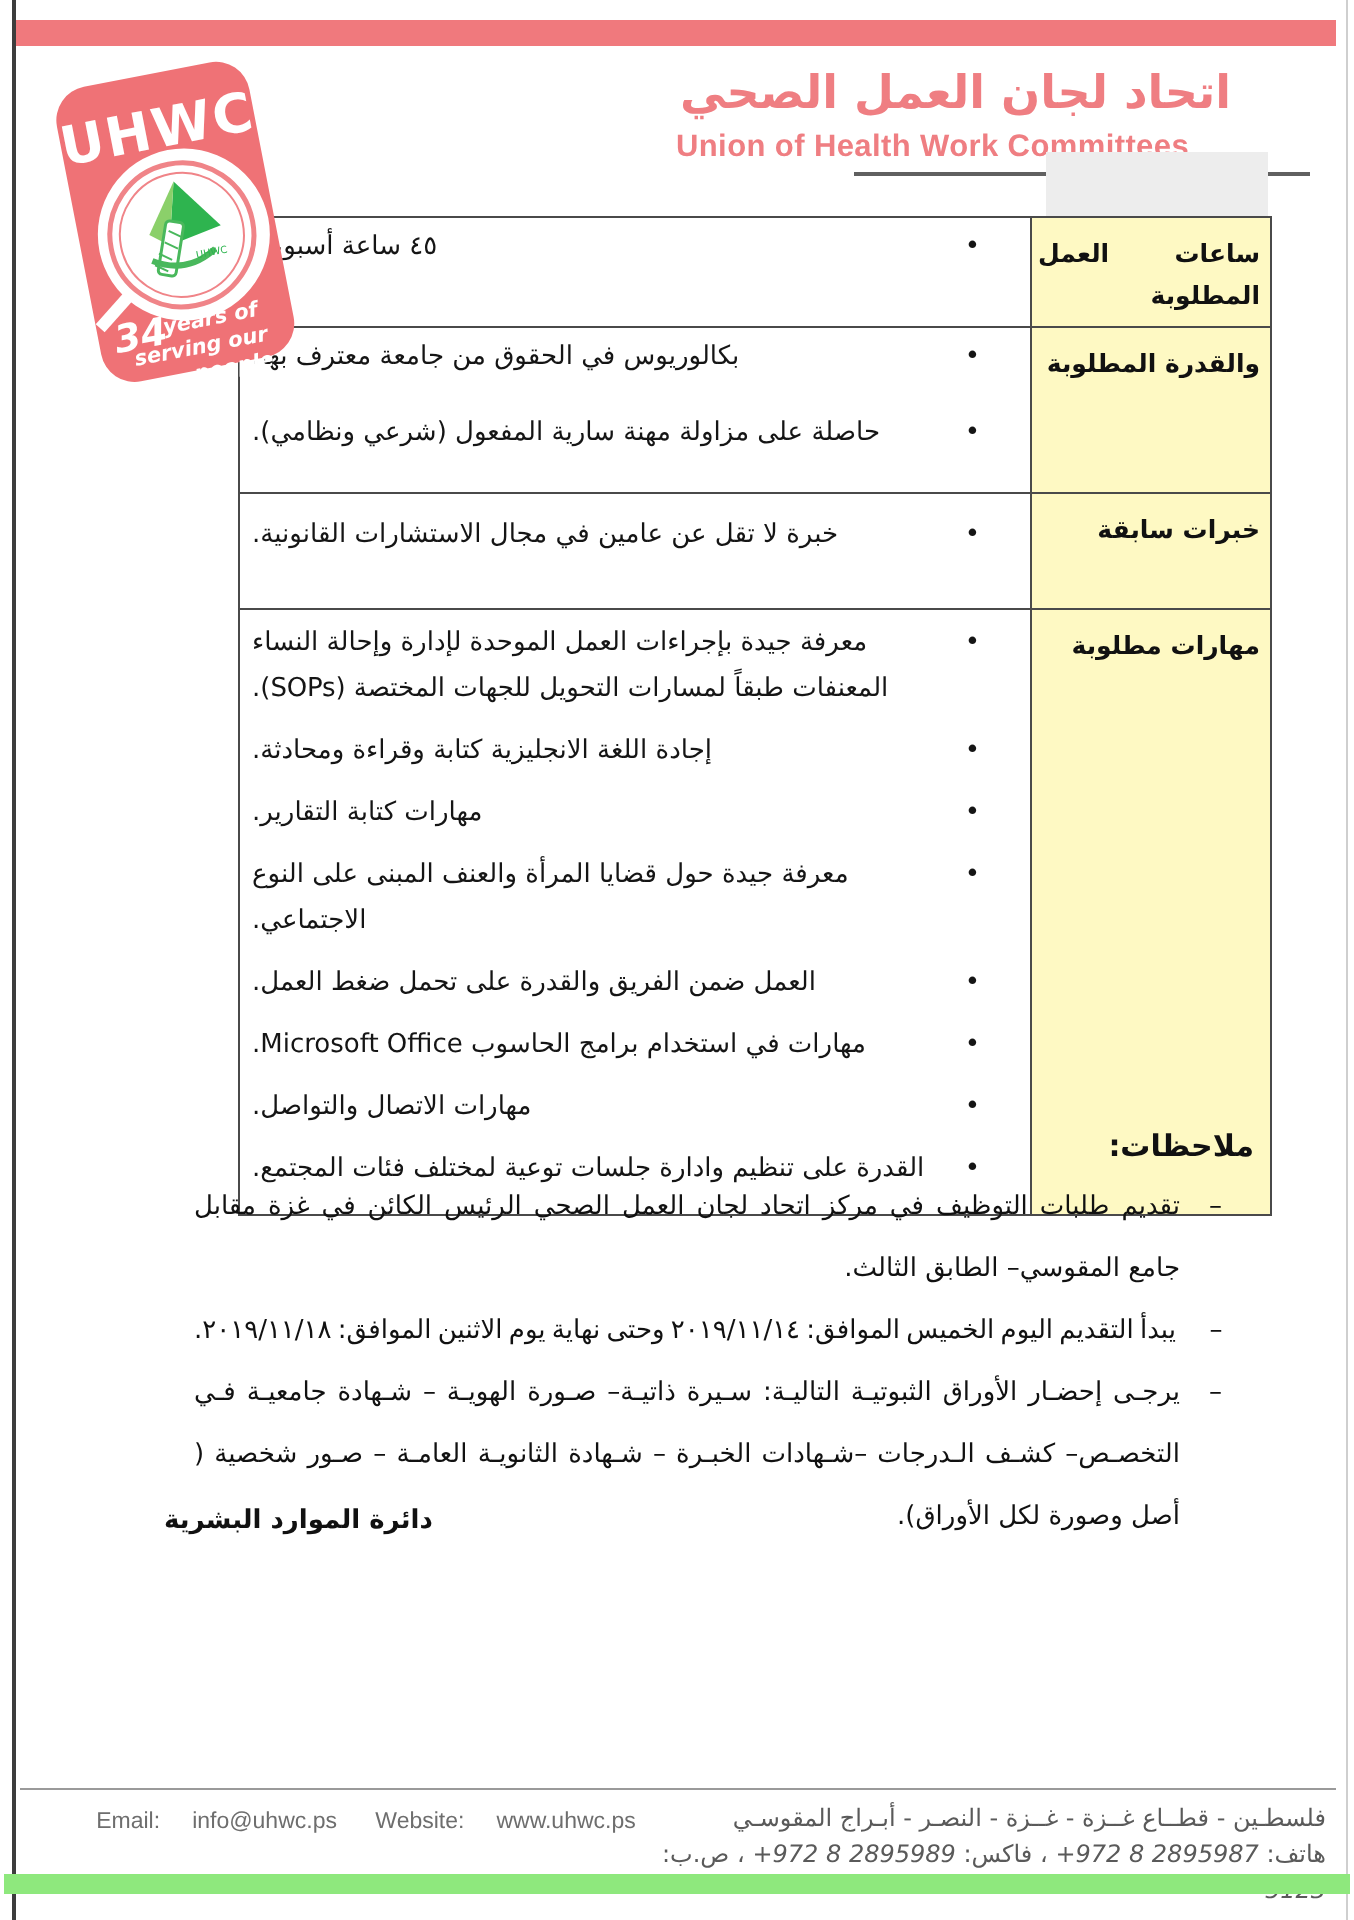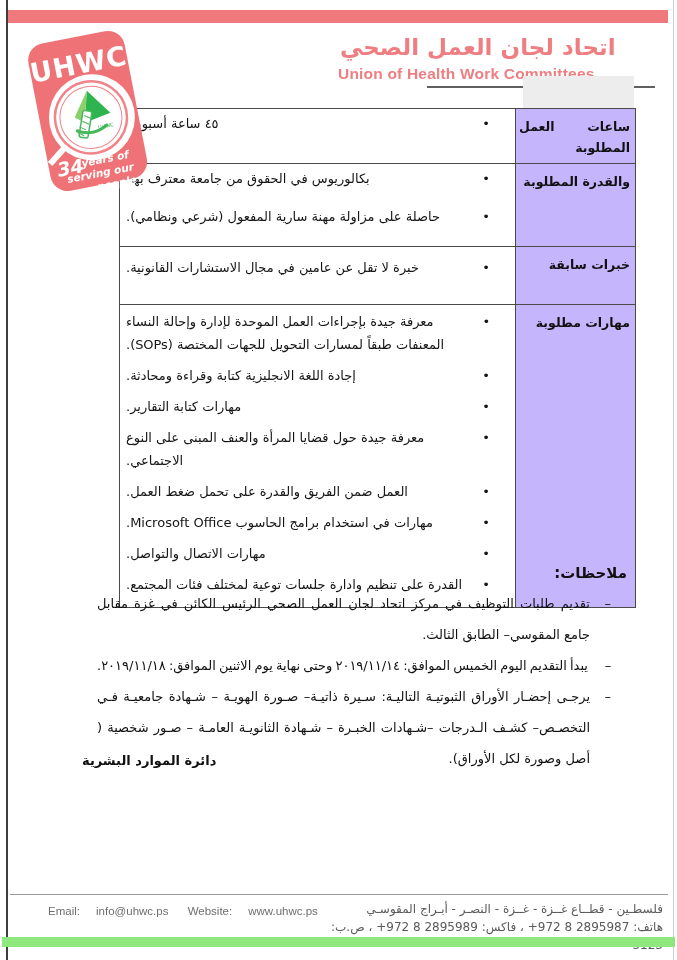--- a/index.html
+++ b/index.html
@@ -25,21 +25,21 @@
   .useg2{left:634px;top:86px;width:21px;}
   .gray-block{position:absolute;left:523px;top:76px;width:111px;height:32px;background:#ededed;}
 
   
   .jobtable{
     position:absolute;left:119px;top:108px;width:517px;border-collapse:collapse;
     direction:rtl;table-layout:fixed;
   }
   .jobtable td{border:1px solid #4a4a4a;vertical-align:top;}
   .jobtable td.lbl{
-    width:111px;background:#c4b5fd;font-weight:bold;font-size:12.5px;
+    width:111px;background:#fef9c3;font-weight:bold;font-size:12.5px;
     padding:7px 5px 4px 3px;text-align:justify;text-align-last:right;line-height:21px;color:#111;
   }
   .jobtable td.lbl.nowrap{white-space:nowrap;text-align:right;}
   .jobtable td.cnt{padding:3px 24px 3px 6px;font-size:13px;}
   ul.blist{list-style:none;margin:0;padding:0;}
   ul.blist li{position:relative;padding-right:17px;line-height:23px;text-align:left;}
   ul.blist li::before{content:"•";position:absolute;right:1px;top:0;font-size:13px;}
   .r1 li{line-height:22px;}
   .r2 li{line-height:22px;margin-bottom:15px;}
   .r3 td.cnt{padding-top:9px;}
@@ -58,21 +58,21 @@
   .signature{position:absolute;left:82px;top:753px;direction:rtl;font-weight:bold;font-size:13px;color:#111;}
 
   
   .footer-divider{position:absolute;left:10px;top:894px;width:658px;border-top:1.5px solid #9a9a9a;}
   .footer-en{
     position:absolute;left:18px;top:903px;width:330px;text-align:center;
     font-family:"Liberation Sans",sans-serif;font-size:11.5px;color:#6e6e6e;line-height:16px;
   }
   .footer-en .row2 span{margin:0 8px;}
   .footer-ar{position:absolute;right:14px;top:900px;width:340px;direction:rtl;font-size:12px;color:#5a5a5a;line-height:18px;}
-  .footer-ar .ltrnum{direction:ltr;unicode-bidi:isolate;}
+  .footer-ar .ltrnum{direction:ltr;unicode-bidi:isolate;font-style:italic;}
   .greenbar{position:absolute;left:2px;top:937px;width:673px;height:10px;background:#8ee87d;}
 </style>
 </head>
 <body>
 
 <div class="page">
 
   <div class="edge edge-left"></div>
   <div class="edge edge-right"></div>
   <div class="topbar"></div>

